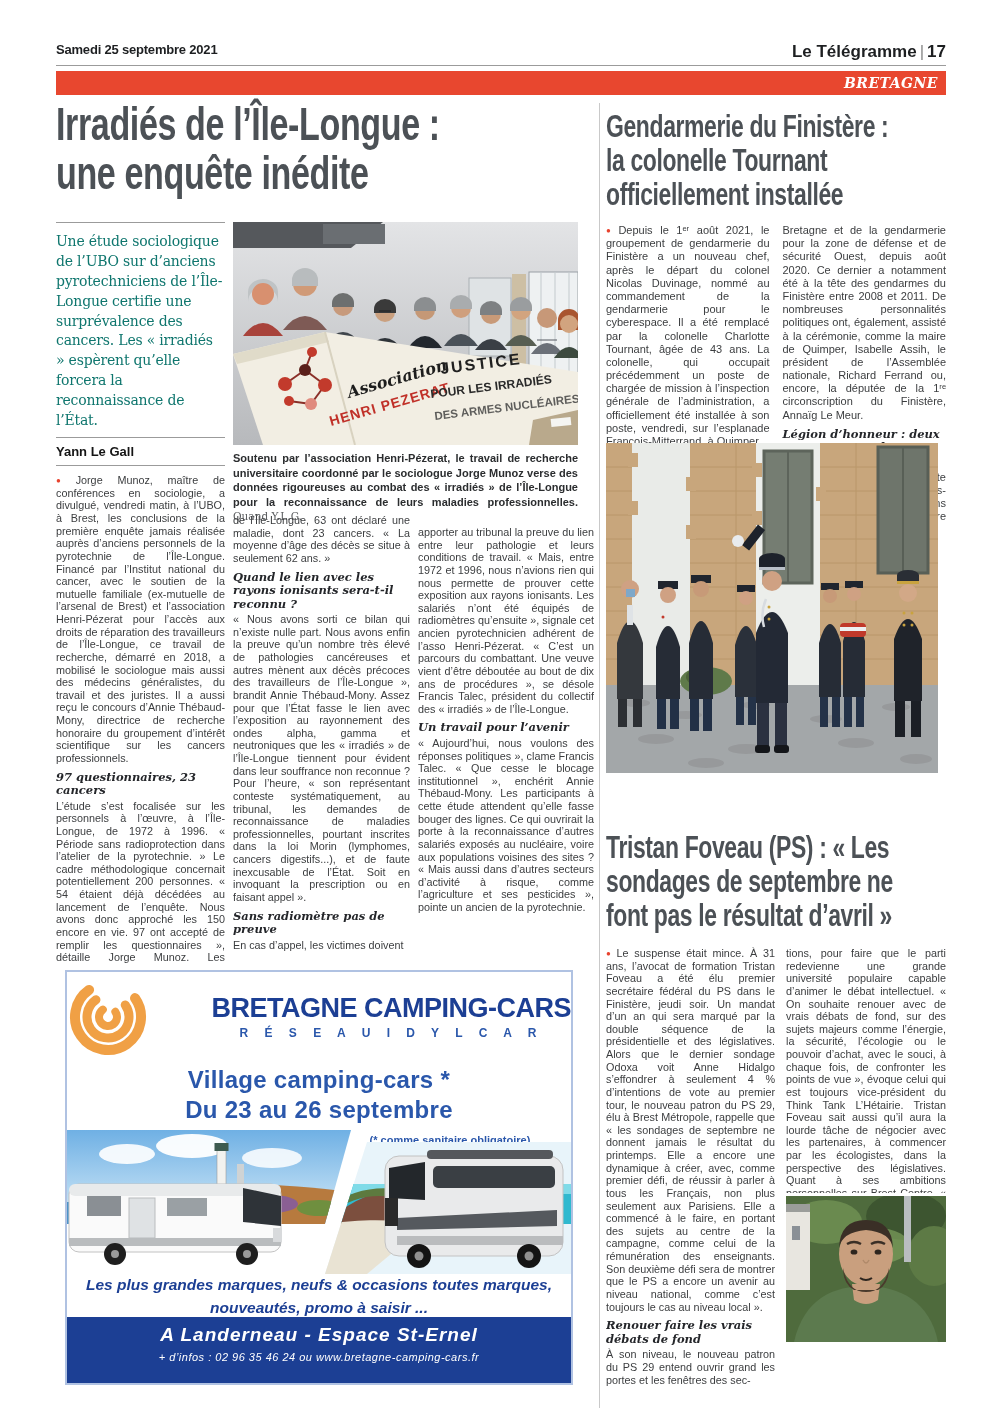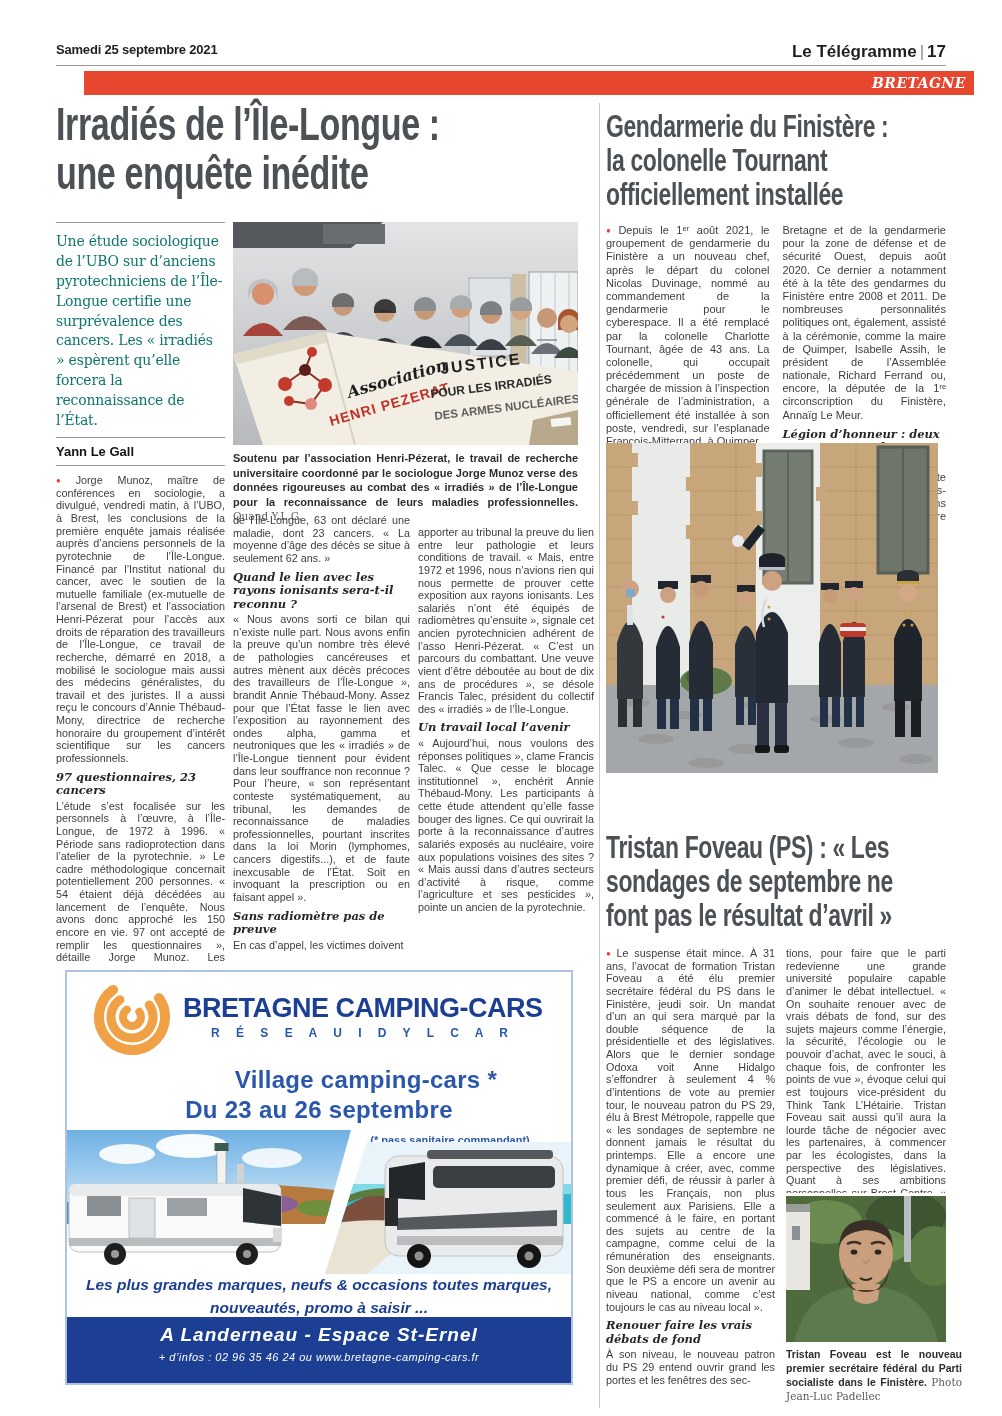--- a/index.html
+++ b/index.html
@@ -6,21 +6,21 @@
   .page{position:relative;width:1002px;height:1416px;background:#fff;overflow:hidden;
         font-family:"Liberation Sans",sans-serif;color:#3b3d3f;}
   .abs{position:absolute;}
   
   .hdr-date{left:56px;top:42px;font-size:13px;font-weight:bold;color:#1d1f21;letter-spacing:-0.2px;}
   .hdr-right{right:56px;top:42px;font-size:17px;font-weight:bold;color:#1d1f21;text-align:right;}
   .hdr-sep{color:#8a8a8a;font-weight:normal;padding:0 3px;}
   .hdr-rule{left:56px;top:65px;width:890px;height:1px;background:#9b9b9b;}
   .banner{left:56px;top:71px;width:890px;height:24px;background:#e8472f;color:#fff;
           font-family:"DejaVu Serif",serif;font-style:italic;font-weight:bold;font-size:14px;
-          text-align:right;line-height:24px;padding-right:8px;box-sizing:border-box;letter-spacing:0.5px;margin-left:28px;}
+          text-align:right;line-height:24px;padding-right:8px;box-sizing:border-box;letter-spacing:0.5px;}
   
   .headline-line{font-weight:bold;color:#4c5156;letter-spacing:-0.5px;transform:scaleX(0.74);transform-origin:left top;white-space:nowrap;}
   .h1 .headline-line{font-size:46px;line-height:1.07;}
   .h2 .headline-line{font-size:31px;line-height:1.1;}
   
   .lede{left:56px;top:222px;width:169px;border-top:1px solid #9b9b9b;padding-top:9px;
         font-family:"DejaVu Serif",serif;font-size:14px;line-height:1.42;color:#0f766e;letter-spacing:-0.2px;}
   
   .byline{border-top:1px solid #9b9b9b;border-bottom:1px solid #9b9b9b;padding:6px 0;
           font-size:13px;font-weight:bold;color:#141414;margin-bottom:8px;}
@@ -31,21 +31,21 @@
   .subhead{font-family:"DejaVu Serif",serif;font-weight:bold;font-style:italic;font-size:11.5px;
            line-height:1.18;color:#24262a;margin:5px 0 2px 0;text-align:left;}
   .bullet{color:#e8432e;font-size:8px;margin-right:3px;vertical-align:1.5px;}
   
   .caption{font-size:11px;font-weight:bold;line-height:1.32;color:#2b2d2f;text-align:justify;}
   .credit{font-family:"DejaVu Serif",serif;font-weight:normal;font-size:10.5px;color:#5a5c5e;}
   
   .vdiv{left:599px;top:103px;width:1px;height:1305px;background:#c9c9c9;}
   
   .ad{left:65px;top:970px;width:508px;height:415px;border:2px solid #b0c2e2;box-sizing:border-box;background:#fff;}
-  .ad-logo-row{position:absolute;left:0;top:4px;width:100%;display:flex;justify-content:flex-start;align-items:center;gap:10px;padding-left:24px;}
+  .ad-logo-row{position:absolute;left:0;top:4px;width:100%;display:flex;justify-content:space-between;align-items:center;gap:10px;}
   .ad-logo-text1{font-size:27px;font-weight:bold;color:#1c3f94;letter-spacing:-0.5px;line-height:1;}
   .ad-logo-text2{font-size:12px;font-weight:bold;color:#2a57ab;letter-spacing:6.5px;margin-top:4px;text-align:center;}
   .ad-title{position:absolute;width:100%;text-align:center;font-size:24px;font-weight:bold;color:#2a57ab;letter-spacing:0.3px;}
   .ad-note{position:absolute;right:8px;top:162px;width:226px;text-align:center;font-size:11px;font-weight:bold;color:#2a57ab;}
   .ad-tag{position:absolute;width:100%;text-align:center;font-style:italic;font-weight:bold;font-size:15.5px;color:#1c3f94;}
   .ad-band{position:absolute;left:0;top:345px;width:100%;height:66px;background:#1c3f94;color:#fff;
            text-align:center;font-style:italic;box-sizing:border-box;padding-top:7px;}
   .ad-band-l1{font-size:19px;font-weight:bold;letter-spacing:1px;}
   .ad-band-l2{font-size:11px;margin-top:5px;letter-spacing:0.5px;}
 </style>
@@ -183,41 +183,41 @@
   <div class="abs bodycol" style="left:233px;top:514px;width:177px;height:452px;">
     <p><span>de l’Île-Longue, 63 ont déclaré une maladie, dont 23 cancers. « La moyenne d’âge des décès se situe à seulement 62 ans. »</span></p>
     <div class="subhead">Quand le lien avec les rayons ionisants sera-t-il reconnu ?</div>
     <p><span>« Nous avons sorti ce bilan qui n’existe nulle part. Nous avons enfin la preuve qu’un nombre très élevé de pathologies cancéreuses et autres mènent aux décès précoces des travailleurs de l’Île-Longue », brandit Annie Thébaud-Mony. Assez pour que l’État fasse le lien avec l’exposition au rayonnement des ondes alpha, gamma et neutroniques que les « irradiés » de l’Île-Longue tiennent pour évident dans leur souffrance non reconnue ? Pour l’heure, « son représentant conteste systématiquement, au tribunal, les demandes de reconnaissance de maladies professionnelles, pourtant inscrites dans la loi Morin (lymphomes, cancers digestifs...), et de faute inexcusable de l’État. Soit en invoquant la prescription ou en faisant appel ».</span></p>
     <div class="subhead">Sans radiomètre pas de preuve</div>
     <p><span>En cas d’appel, les victimes doivent</span></p>
   </div>
 
   <div class="abs bodycol" style="left:418px;top:514px;width:176px;height:452px;margin-top:12px;">
     <p><span>apporter au tribunal la preuve du lien entre leur pathologie et leurs conditions de travail. « Mais, entre 1972 et 1996, nous n’avions rien qui nous permette de prouver cette exposition aux rayons ionisants. Les salariés n’ont été équipés de radiomètres qu’ensuite », signale cet ancien pyrotechnicien adhérent de l’asso Henri-Pézerat. « C’est un parcours du combattant. Une veuve vient d’être déboutée au bout de dix ans de procédures », se désole Francis Talec, président du collectif des « irradiés » de l’Île-Longue.</span></p>
-    <div class="subhead">Un travail local l’avenir</div>
+    <div class="subhead">Un travail pour l’avenir</div>
     <p><span>« Aujourd’hui, nous voulons des réponses politiques », clame Francis Talec. « Que cesse le blocage institutionnel », enchérit Annie Thébaud-Mony. Les participants à cette étude attendent qu’elle fasse bouger des lignes. Ce qui ouvrirait la porte à la reconnaissance d’autres salariés exposés au nucléaire, voire aux populations voisines des sites ? « Mais aussi dans d’autres secteurs d’activité à risque, comme l’agriculture et ses pesticides », pointe un ancien de la pyrotechnie.</span></p>
   </div>
 
   <div class="abs ad">
     <div class="ad-logo-row">
       <svg width="82" height="82" viewBox="0 0 82 82">
         <g transform="rotate(-35 41 41)" fill="none" stroke="#f0a045" stroke-linecap="round">
           <path d="M41,8 A33,33 0 1 0 74,41" stroke-width="10"></path>
           <path d="M41,20 A21,21 0 1 0 62,41" stroke-width="9"></path>
           <path d="M41,32 A9,9 0 1 0 50,41" stroke-width="8"></path>
         </g>
       </svg>
       <div>
         <div class="ad-logo-text1">BRETAGNE CAMPING-CARS</div>
         <div class="ad-logo-text2">R É S E A U   I D Y L C A R</div>
       </div>
     </div>
-    <div class="ad-title" style="top:94px;margin-left:47px;">Village camping-cars *</div>
+    <div class="ad-title" style="top:94px;">Village camping-cars *</div>
     <div class="ad-title" style="top:124px;">Du 23 au 26 septembre</div>
-    <div class="ad-note">(* pass sanitaire commandant)</div>
+    <div class="ad-note">(* comme sanitaire obligatoire)</div>
 
     <svg style="position:absolute;left:0;top:150px;" width="504" height="152" viewBox="0 0 504 152">
       <defs>
         <linearGradient id="skyL" x1="0" y1="0" x2="0" y2="1">
             <stop offset="0" stop-color="#6fb0e4"></stop>
             <stop offset="1" stop-color="#d6ecf9"></stop>
           </linearGradient>
         <clipPath id="clipL">
             <polygon points="0,8 284,8 244,152 0,152"></polygon>
           </clipPath>
@@ -467,18 +467,14 @@
     <path d="M53,52 Q54,24 80,24 Q106,24 107,52 Q104,36 80,34 Q56,36 53,52 Z" fill="#3a2f26"></path>
     <path d="M57,72 Q62,96 80,96 Q98,96 103,72 Q103,88 92,94 L68,94 Q57,88 57,72 Z" fill="#4a3a2c"></path>
     <ellipse cx="68" cy="56" rx="3.4" ry="2.6" fill="#2d251e"></ellipse>
     <ellipse cx="92" cy="56" rx="3.4" ry="2.6" fill="#2d251e"></ellipse>
     <path d="M61,48 Q68,44 75,48" stroke="#3a2f26" stroke-width="2.5" fill="none"></path>
     <path d="M85,48 Q92,44 99,48" stroke="#3a2f26" stroke-width="2.5" fill="none"></path>
     <path d="M74,82 Q80,86 86,82" stroke="#2d251e" stroke-width="2" fill="none"></path>
     <path d="M77,64 Q80,70 83,64" stroke="#b08a6a" stroke-width="1.5" fill="none"></path>
   </svg>
 
-  <div class="abs caption" style="left:786px;top:1348px;width:176px;font-size:10.5px;">
-    <span>Tristan Foveau est le nouveau premier secrétaire fédéral du Parti socialiste dans le Finistère.</span>
-    <span class="credit">Photo Jean-Luc Padellec</span>
-  </div>
 
 </div>
 
 </body></html>

